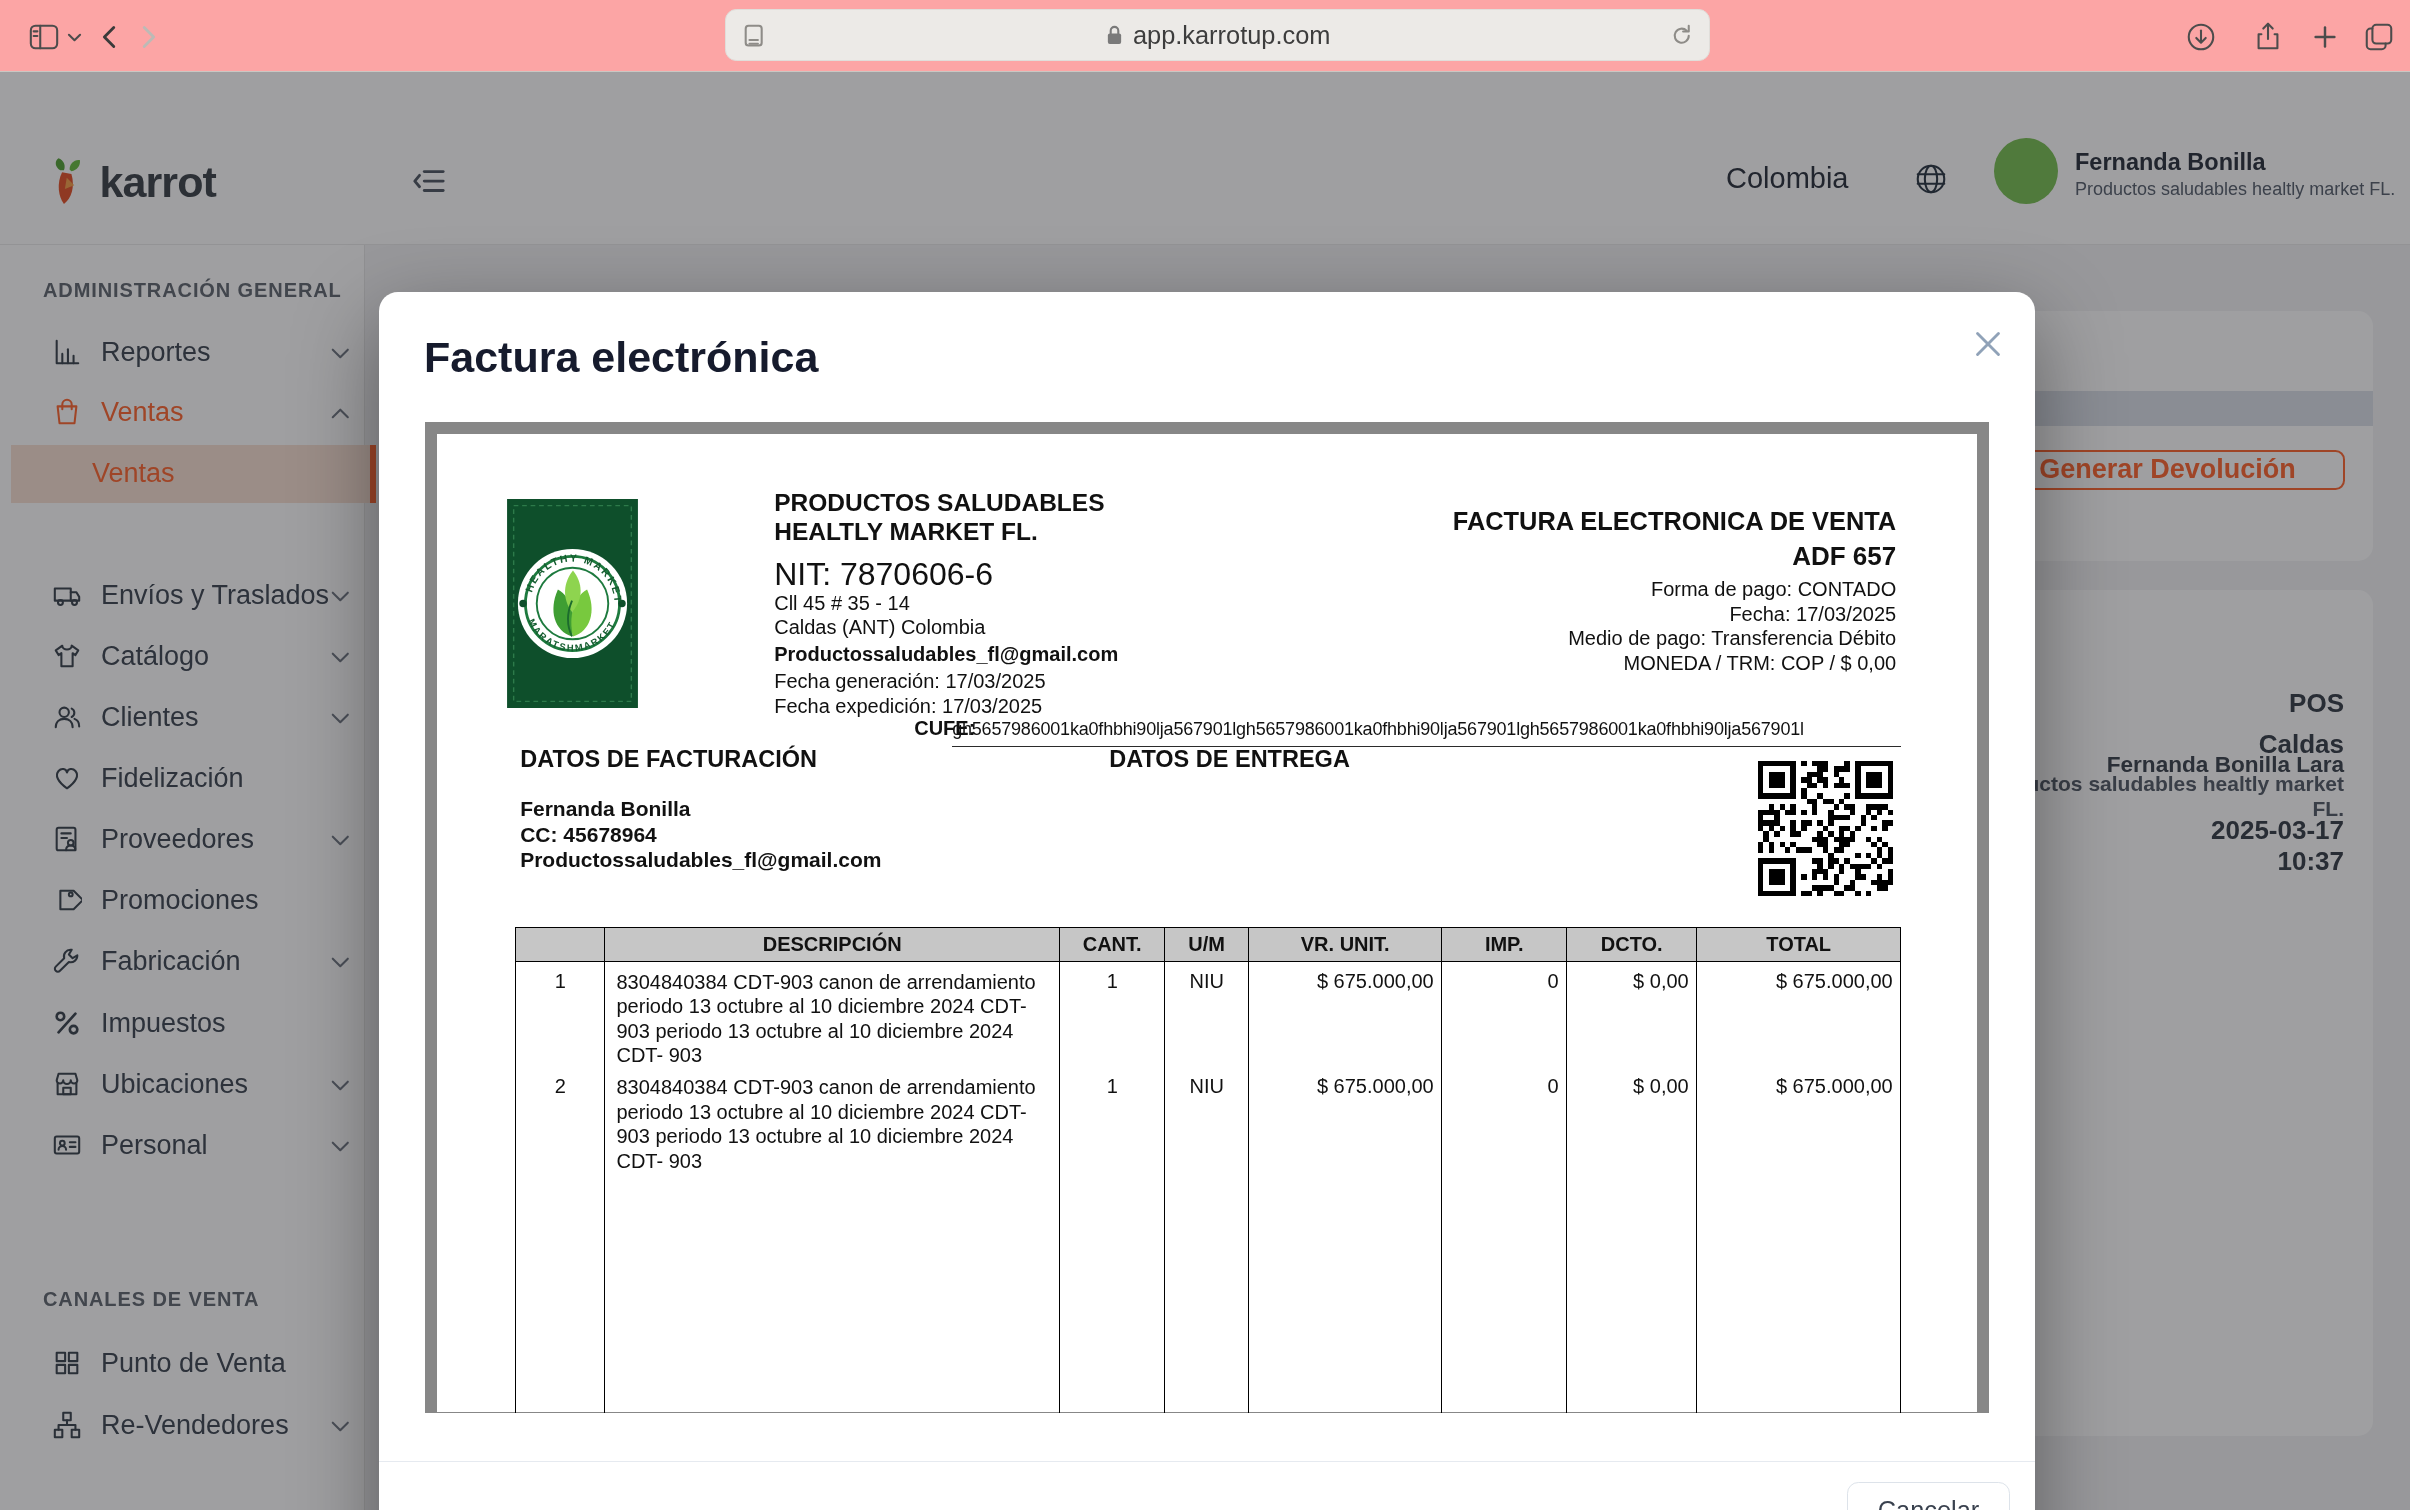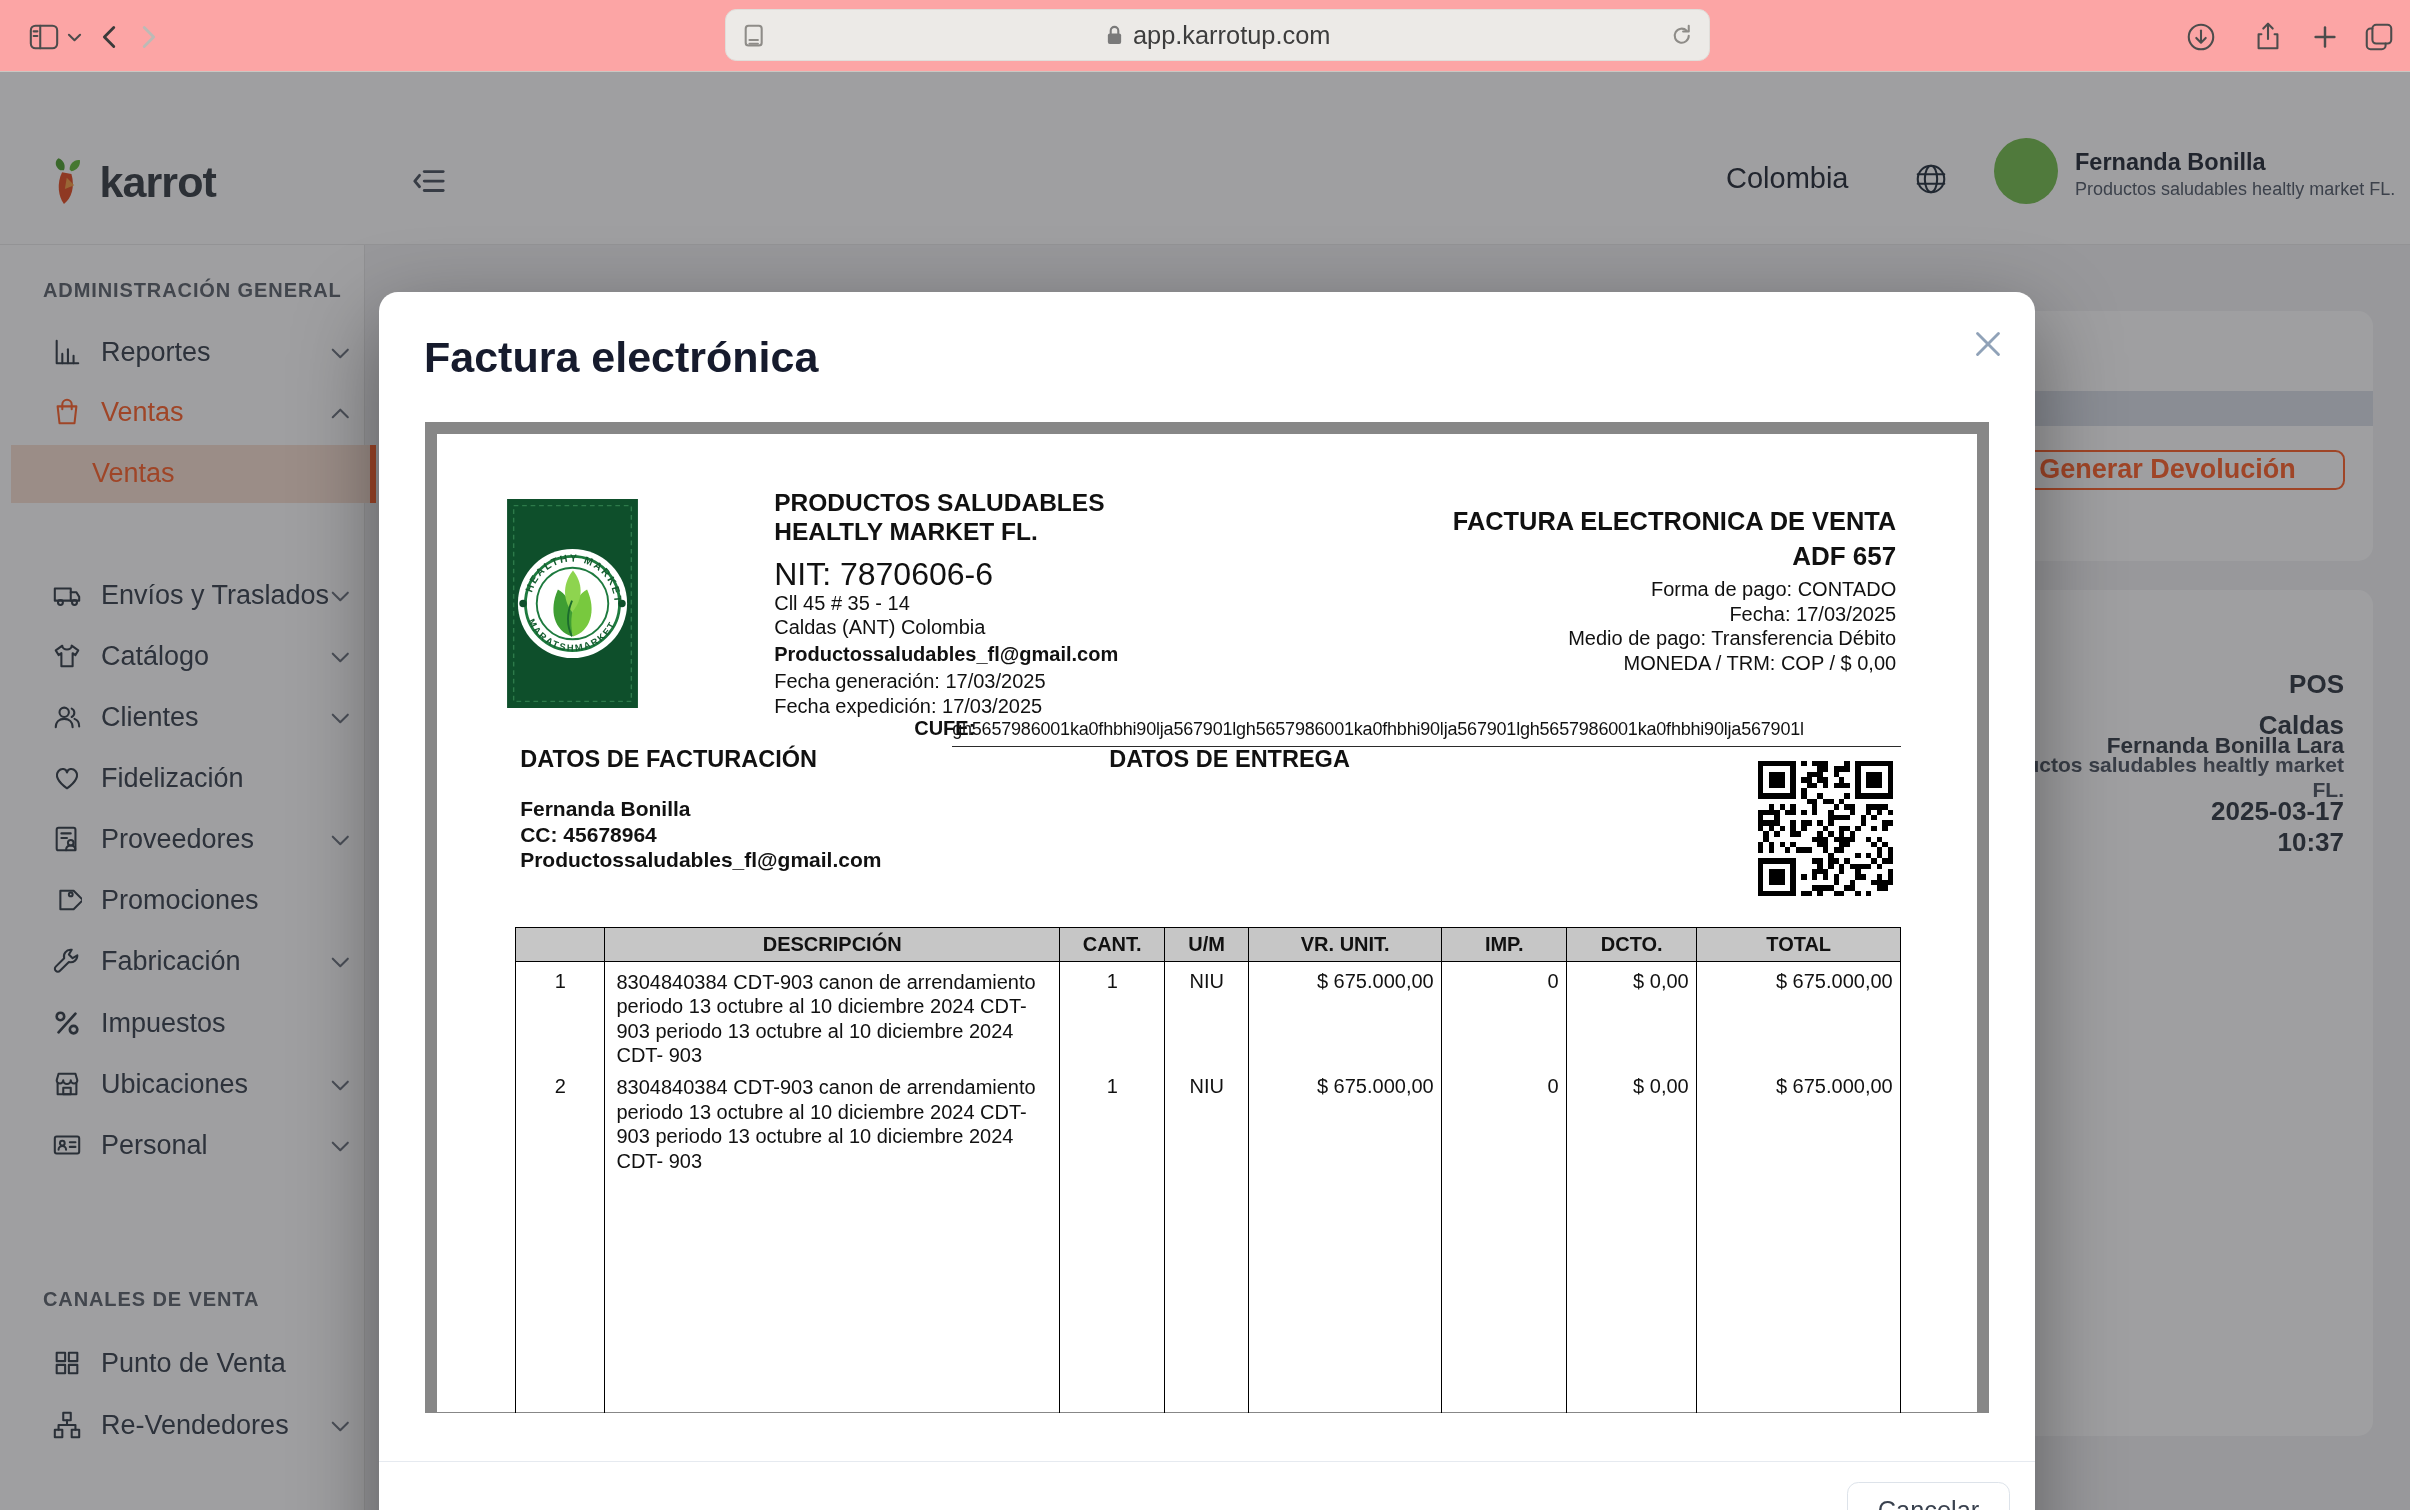--- a/index.html
+++ b/index.html
@@ -35,21 +35,21 @@
   .sitem .chev { position:absolute; left:318px; top:21px; width:22.6px; height:17px; color:#737b86; }
   .sitem.orange .icon, .sitem.orange .lbl { color:#ff6a35; }
   .subitem .lbl { left:81px; }
   .subactive { background:#f8e2d4; border-right:6.6px solid #ff6a35; }
   .subactive .lbl { color:#ff6a35; }
 
   
   .bgcard { position:absolute; background:#ffffff; border-radius:15px; }
   #tabband { position:absolute; left:942px; top:319px; width:1431px; height:35px; background:#dde2e9; }
   #genret { position:absolute; left:1990px; top:378px; width:355px; height:40px; border:2.8px solid #ff6a35; border-radius:9.4px; color:#ff6a35; font-size:27px; font-weight:600; text-align:center; line-height:35px; background:#fff; }
-  .rval { position:absolute; right:29px; color:#3a414b; text-align:right; }
+  .rval { position:absolute; right:29px; color:#3a414b; text-align:right;margin-top:19px; }
 
   
   #dim { position:absolute; left:0; top:72px; width:2411px; height:1439px; background:rgba(14,16,20,0.40); z-index:60; }
 
   
   #modal { position:absolute; left:379px; top:292px; width:1656px; height:1318px; background:#ffffff; border-radius:19px; box-shadow:0 28px 85px rgba(0,0,0,0.4); z-index:70; }
   #mtitle { position:absolute; left:45px; top:41px; font-size:43px; font-weight:bold; color:#161b2d; }
   #mclose { position:absolute; left:1589px; top:32px; width:40px; height:40px; color:#90a2b8; cursor:pointer; }
   #viewer { position:absolute; left:46px; top:130px; width:1564px; height:991px; background:#878787; padding:12.2px 12.2px 0 12.2px; overflow:hidden; }
   #invpage { position:relative; width:1540px; height:978px; background:#ffffff; color:#111; }

